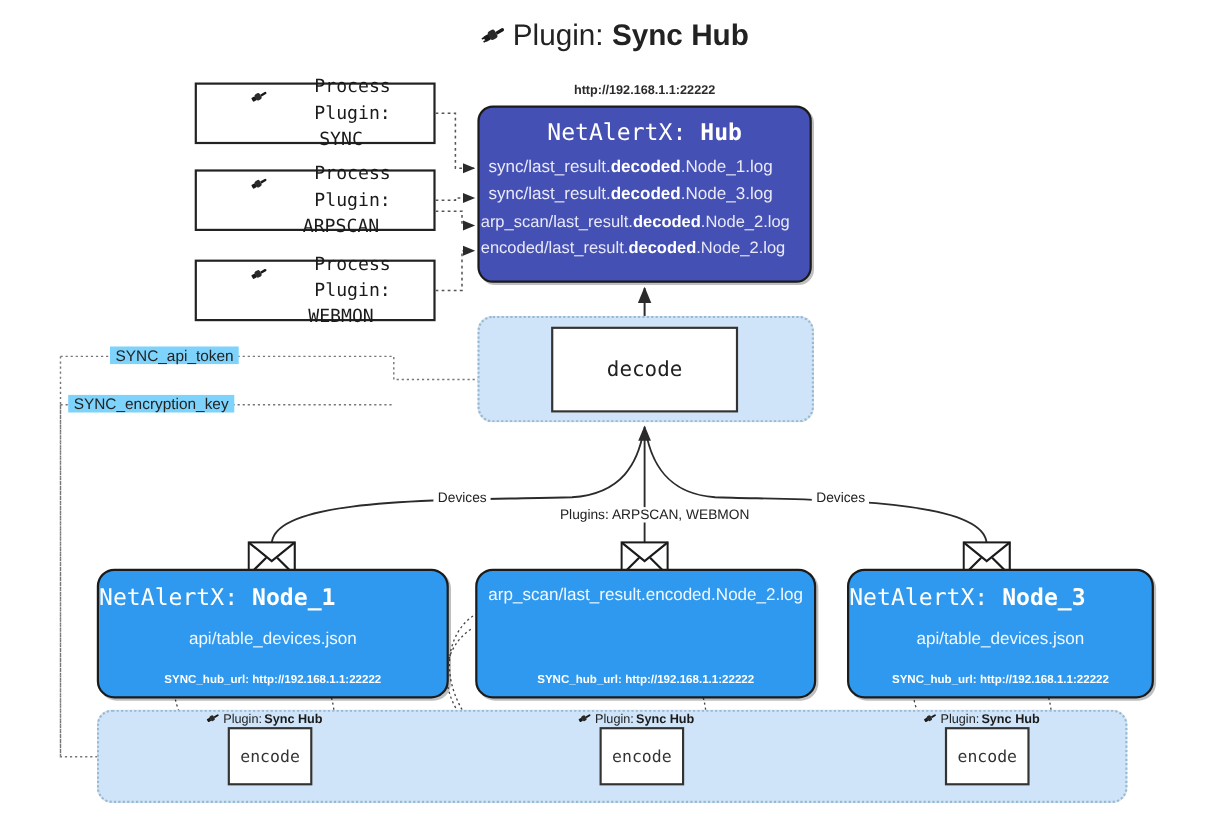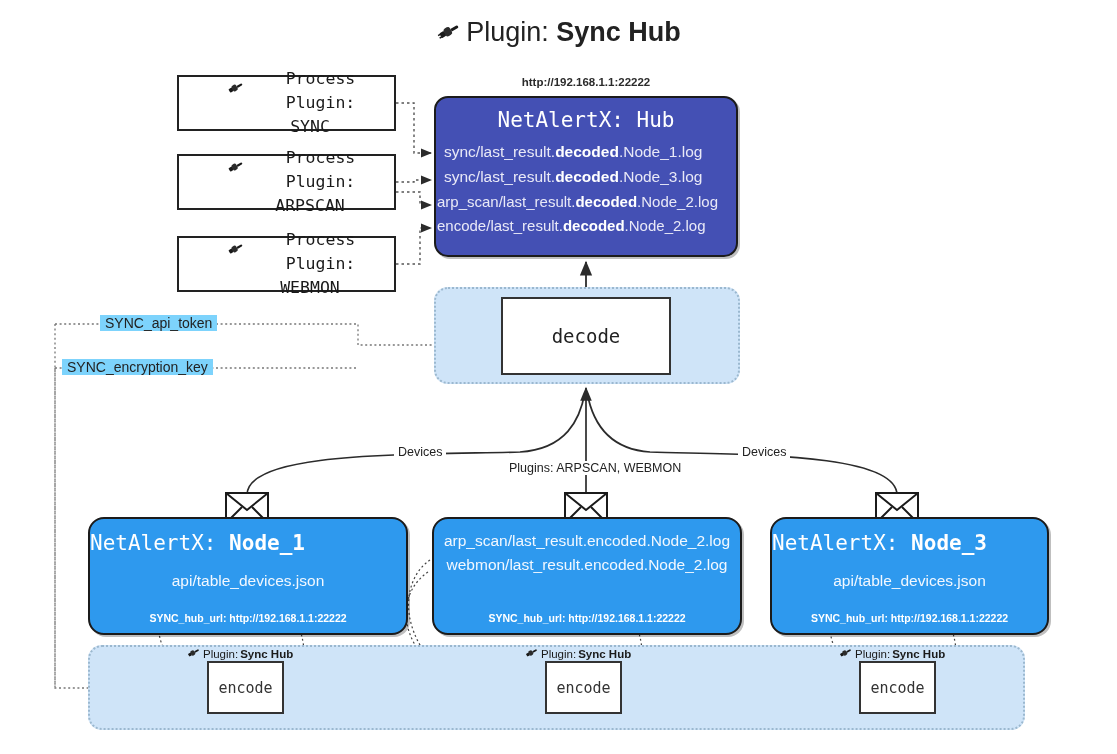--- a/index.html
+++ b/index.html
@@ -22,21 +22,21 @@
             line-height:1.45;padding-left:47px;}
   .proc-box .l1{display:flex;align-items:center;gap:2px;}
   .proc-box .l2{letter-spacing:0px;}
 
   
   #hub{left:434px;top:96px;width:304px;height:161px;background:#4450b4;
        border:2.5px solid #1b1b1b;border-radius:14px;box-sizing:border-box;
        box-shadow:2px 2px 0 rgba(0,0,0,.25);}
   #hub .hub-title{margin-top:10px;text-align:center;color:#ffffff;font-size:21px;
        font-family:"DejaVu Sans Mono","Liberation Mono",monospace;}
-  #hub .hub-title .b{font-weight:normal;}
+  #hub .hub-title .b{font-weight:bold;}
   #hub .loglines{margin-top:7px;padding-left:8px;}
   #hub .logline{color:#e9e9f7;font-size:15.5px;line-height:1.63;white-space:nowrap;}
   #hub .logline .b{font-weight:bold;color:#ffffff;}
   #hub .logline.wide{font-size:15px;margin-left:-7px;}
   #hub-url{left:434px;top:76px;width:304px;text-align:center;font-size:11.5px;color:#2b2b2b;font-weight:600;}
 
   
   .lb{background:#cfe4f8;border:2px dotted #9bb8cf;border-radius:14px;box-sizing:border-box;}
   #decode-wrap{left:434px;top:287px;width:306px;height:97px;}
   #decode{left:501px;top:297px;width:170px;height:78px;background:#fff;border:2px solid #333;
@@ -184,21 +184,21 @@
 <div class="abs" id="hub-url">http://192.168.1.1:22222</div>
 <div class="abs" id="hub">
   <div class="hub-title">
     <span>NetAlertX:</span>
     <span class="b">Hub</span>
   </div>
   <div class="loglines">
     <div class="logline"><span>sync/last_result.</span><span class="b">decoded</span><span>.Node_1.log</span></div>
     <div class="logline"><span>sync/last_result.</span><span class="b">decoded</span><span>.Node_3.log</span></div>
     <div class="logline wide"><span>arp_scan/last_result.</span><span class="b">decoded</span><span>.Node_2.log</span></div>
-    <div class="logline wide"><span>encode/last_result.</span><span class="b">decoded</span><span>.Node_2.log</span></div>
+    <div class="logline wide"><span>encoded/last_result.</span><span class="b">decoded</span><span>.Node_2.log</span></div>
   </div>
 </div>
 
 <div class="abs lb" id="decode-wrap"></div>
 <div class="abs" id="decode">decode</div>
 
 <div class="abs vlabel" style="left:100px;top:315px;">SYNC_api_token</div>
 <div class="abs vlabel" style="left:62px;top:359px;">SYNC_encryption_key</div>
 
 <div class="abs flabel" style="left:394px;top:445px;">Devices</div>
@@ -234,21 +234,20 @@
   </div>
   <div class="n-lines">
     <div class="n-line">api/table_devices.json</div>
   </div>
   <div class="n-foot">SYNC_hub_url: http://192.168.1.1:22222</div>
 </div>
 
 <div class="abs node" id="node2">
   <div class="n-lines two">
     <div class="n-line">arp_scan/last_result.encoded.Node_2.log</div>
-    <div class="n-line">webmon/last_result.encoded.Node_2.log</div>
   </div>
   <div class="n-foot">SYNC_hub_url: http://192.168.1.1:22222</div>
 </div>
 
 <div class="abs node" id="node3">
   <div class="n-title">
     <span>NetAlertX:</span>
     <span class="b">Node_3</span>
   </div>
   <div class="n-lines">

